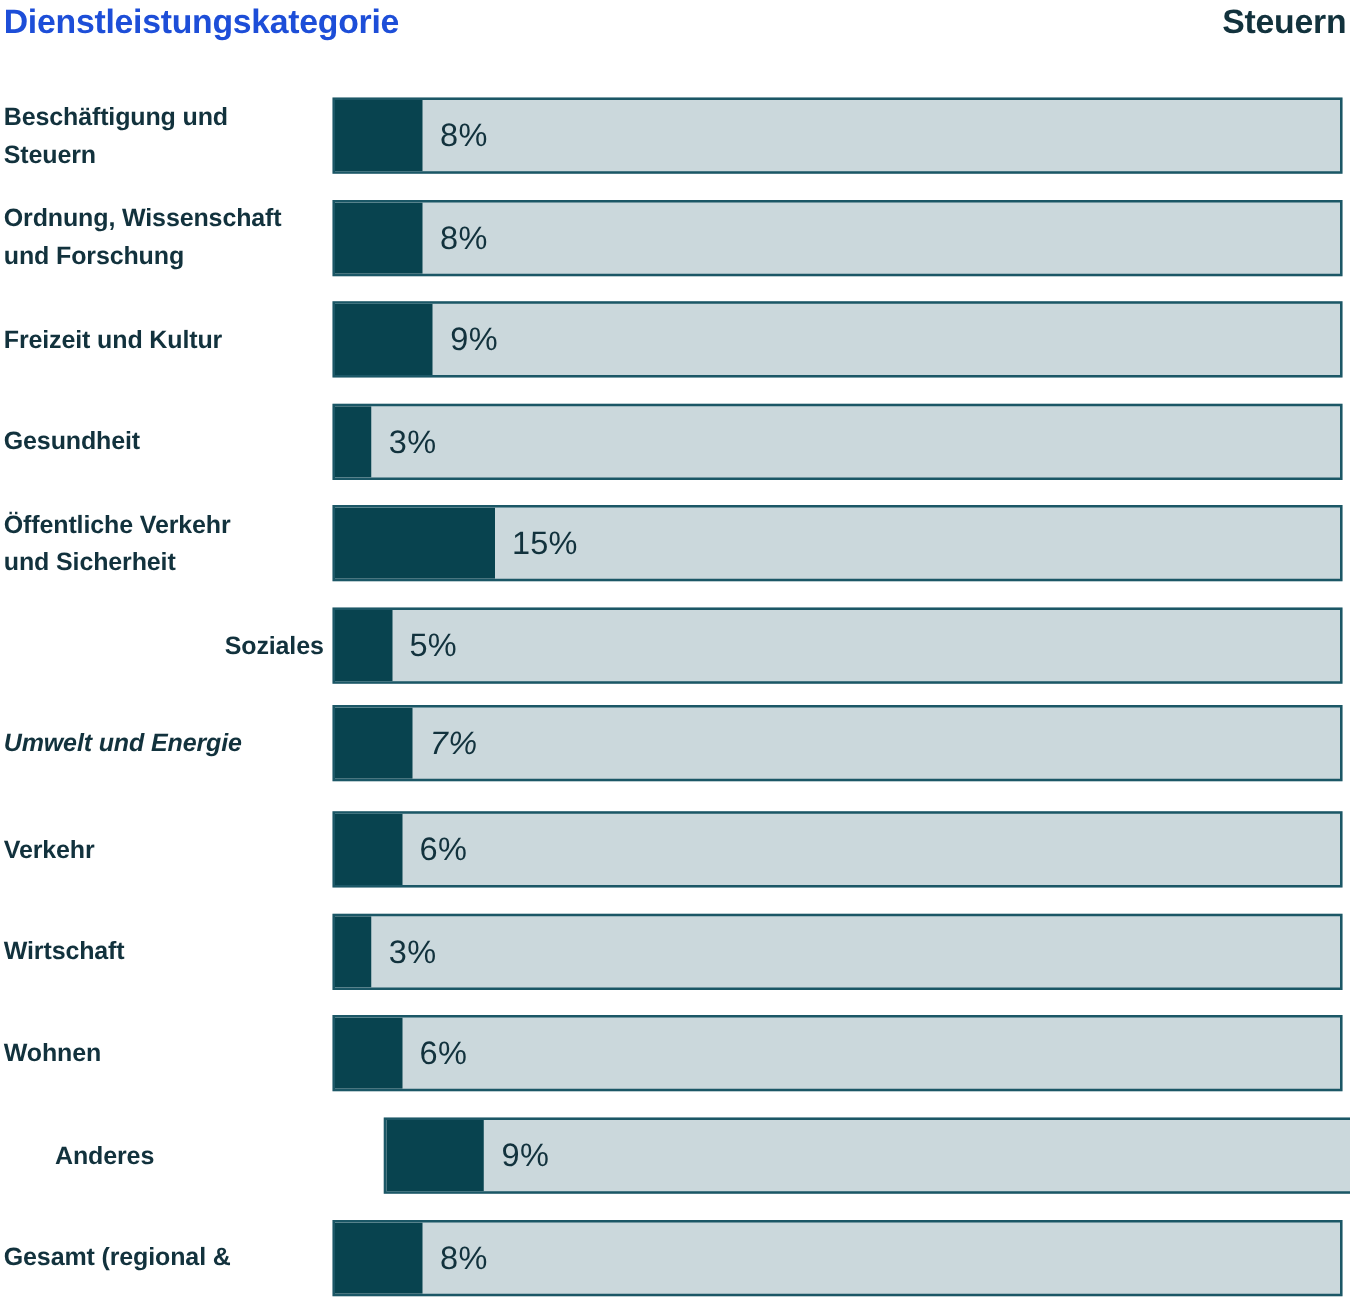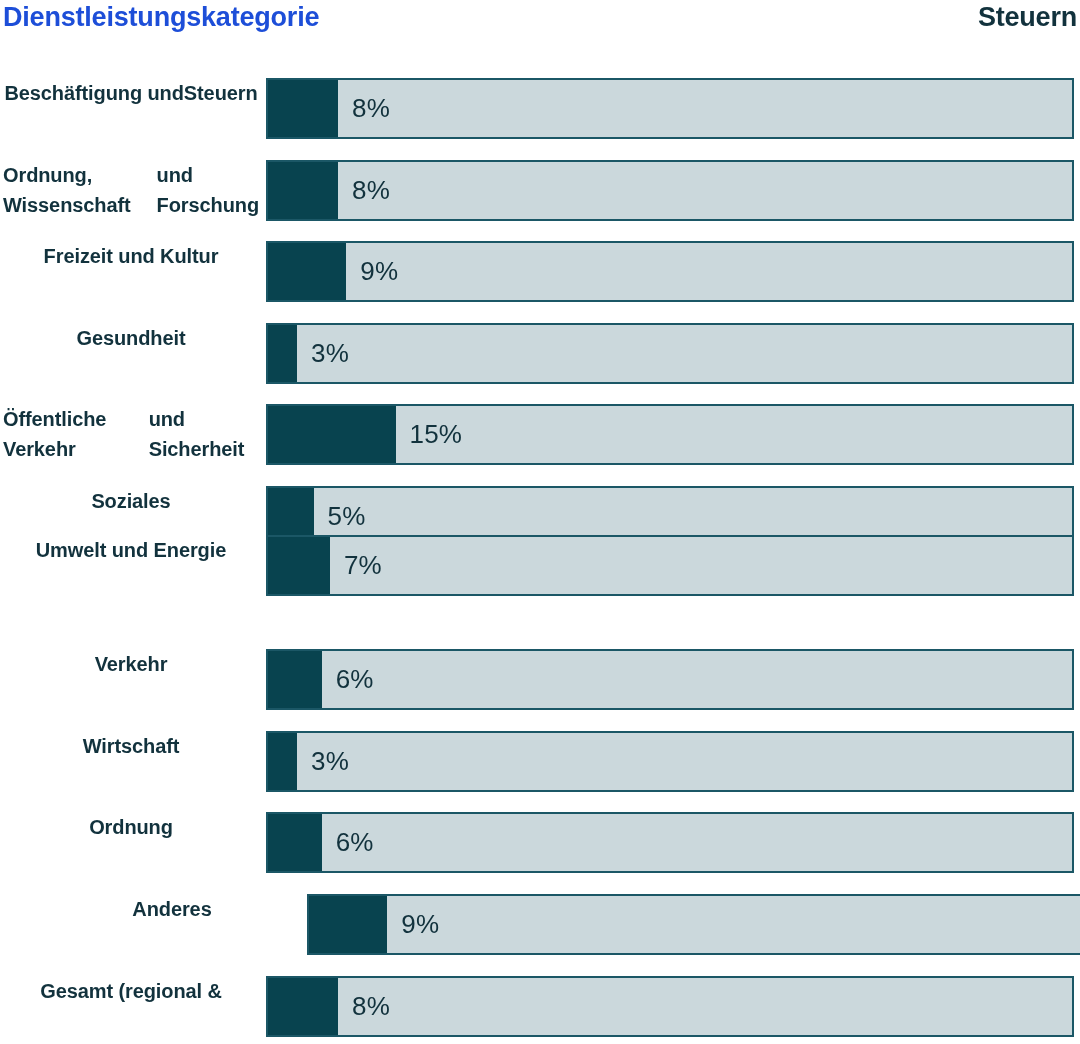--- a/index.html
+++ b/index.html
@@ -62,21 +62,21 @@
     height: 81.5px;
   }
 
   .row-label {
     position: absolute;
     left: 3px;
     top: 0;
     width: 256px;
     height: 61px;
     display: flex;
-    flex-direction: row;
+    flex-direction: column;
     justify-content: center;
     font-size: 20px;
     font-weight: bold;
     line-height: 30px;
     letter-spacing: -0.1px;
     color: #12323d;
   }
 
   .bar-track {
     position: absolute;
@@ -163,30 +163,30 @@
       <div class="bar-row" style="top: 404.4px;">
         <div class="row-label">
           <span>Öffentliche Verkehr</span>
           <span>und Sicherheit</span>
         </div>
         <div class="bar-track">
           <div class="bar-fill" style="width: 127.5px; background: rgb(8, 67, 79);"></div>
           <div class="bar-value" style="left: 141.5px;">15%</div>
         </div>
       </div>
-      <div class="bar-row" style="top: 486px;">
+      <div class="bar-row" style="top: 486px; text-align: right;">
         <div class="row-label">
           <span>Soziales</span>
         </div>
         <div class="bar-track">
           <div class="bar-fill" style="width: 45.5px; background: rgb(8, 67, 79);"></div>
           <div class="bar-value" style="left: 59.5px;">5%</div>
         </div>
       </div>
-      <div class="bar-row" style="top: 535px;">
+      <div class="bar-row" style="top: 564px; font-style: italic;">
         <div class="row-label">
           <span>Umwelt und Energie</span>
         </div>
         <div class="bar-track">
           <div class="bar-fill" style="width: 61.9px; background: rgb(8, 67, 79);"></div>
           <div class="bar-value" style="left: 75.9px;">7%</div>
         </div>
       </div>
       <div class="bar-row" style="top: 649.2px;">
         <div class="row-label">
@@ -201,21 +201,21 @@
         <div class="row-label">
           <span>Wirtschaft</span>
         </div>
         <div class="bar-track">
           <div class="bar-fill" style="width: 29.1px; background: rgb(8, 67, 79);"></div>
           <div class="bar-value" style="left: 43.1px;">3%</div>
         </div>
       </div>
       <div class="bar-row" style="top: 812.4px;">
         <div class="row-label">
-          <span>Ordnung</span>
+          <span>Wohnen</span>
         </div>
         <div class="bar-track">
           <div class="bar-fill" style="width: 53.7px; background: rgb(8, 67, 79);"></div>
           <div class="bar-value" style="left: 67.7px;">6%</div>
         </div>
       </div>
       <div class="bar-row" style="top: 894px; margin-left: 41px;">
         <div class="row-label">
           <span>Anderes</span>
         </div>

